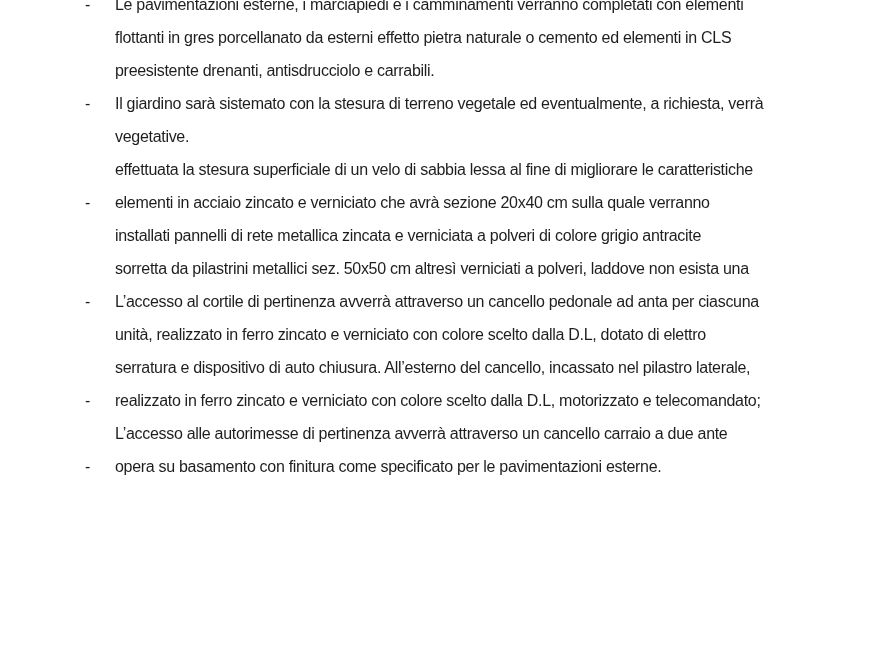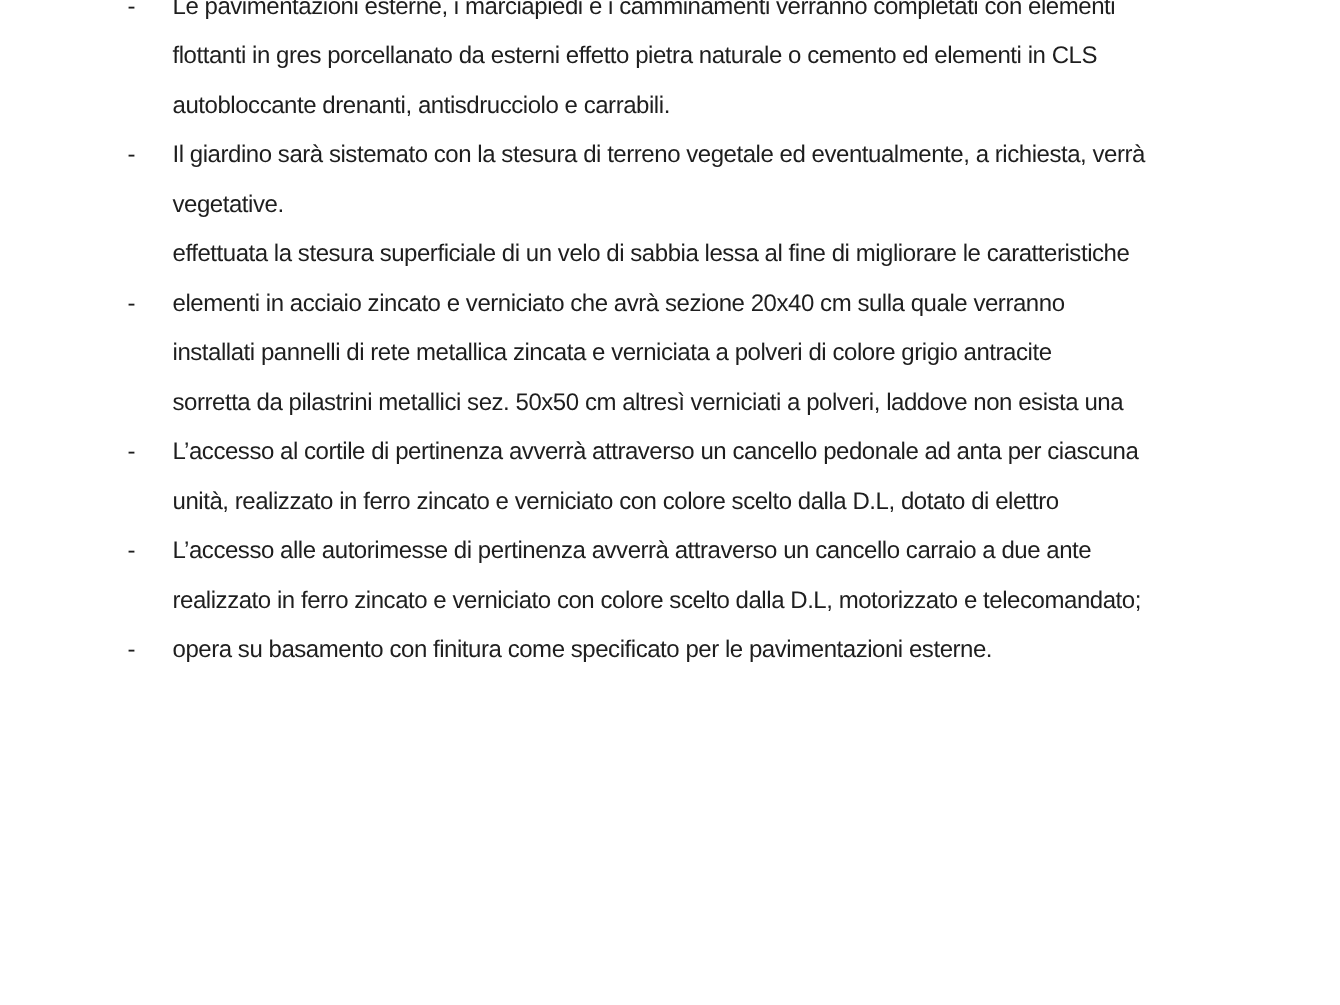--- a/index.html
+++ b/index.html
@@ -52,21 +52,21 @@
 <body>
 
 <div class="page">
   <div class="doc">
 
     <div class="bullet">
       <div class="marker">-</div>
       <div class="lines">
         <div class="line">Le pavimentazioni esterne, i marciapiedi e i camminamenti verranno completati con elementi</div>
         <div class="line">flottanti in gres porcellanato da esterni effetto pietra naturale o cemento ed elementi in CLS</div>
-        <div class="line">autobloccante drenanti, antisdrucciolo e carrabili.</div>
+        <div class="line">preesistente drenanti, antisdrucciolo e carrabili.</div>
       </div>
     </div>
 
     <div class="bullet">
       <div class="marker">-</div>
       <div class="lines">
         <div class="line">Il giardino sarà sistemato con la stesura di terreno vegetale ed eventualmente, a richiesta, verrà</div>
         <div class="line">vegetative.</div>
         <div class="line">effettuata la stesura superficiale di un velo di sabbia lessa al fine di migliorare le caratteristiche</div>
       </div>
@@ -79,28 +79,29 @@
         <div class="line">installati pannelli di rete metallica zincata e verniciata a polveri di colore grigio antracite</div>
         <div class="line">sorretta da pilastrini metallici sez. 50x50 cm altresì verniciati a polveri, laddove non esista una</div>
       </div>
     </div>
 
     <div class="bullet">
       <div class="marker">-</div>
       <div class="lines">
         <div class="line">L’accesso al cortile di pertinenza avverrà attraverso un cancello pedonale ad anta per ciascuna</div>
         <div class="line">unità, realizzato in ferro zincato e verniciato con colore scelto dalla D.L, dotato di elettro</div>
+        <div class="line">serratura e dispositivo di auto chiusura. All’esterno del cancello, incassato nel pilastro laterale,</div>
       </div>
     </div>
 
     <div class="bullet">
       <div class="marker">-</div>
       <div class="lines">
+        <div class="line">realizzato in ferro zincato e verniciato con colore scelto dalla D.L, motorizzato e telecomandato;</div>
         <div class="line">L’accesso alle autorimesse di pertinenza avverrà attraverso un cancello carraio a due ante</div>
-        <div class="line">realizzato in ferro zincato e verniciato con colore scelto dalla D.L, motorizzato e telecomandato;</div>
       </div>
     </div>
 
     <div class="bullet">
       <div class="marker">-</div>
       <div class="lines">
         <div class="line">opera su basamento con finitura come specificato per le pavimentazioni esterne.</div>
       </div>
     </div>
 

